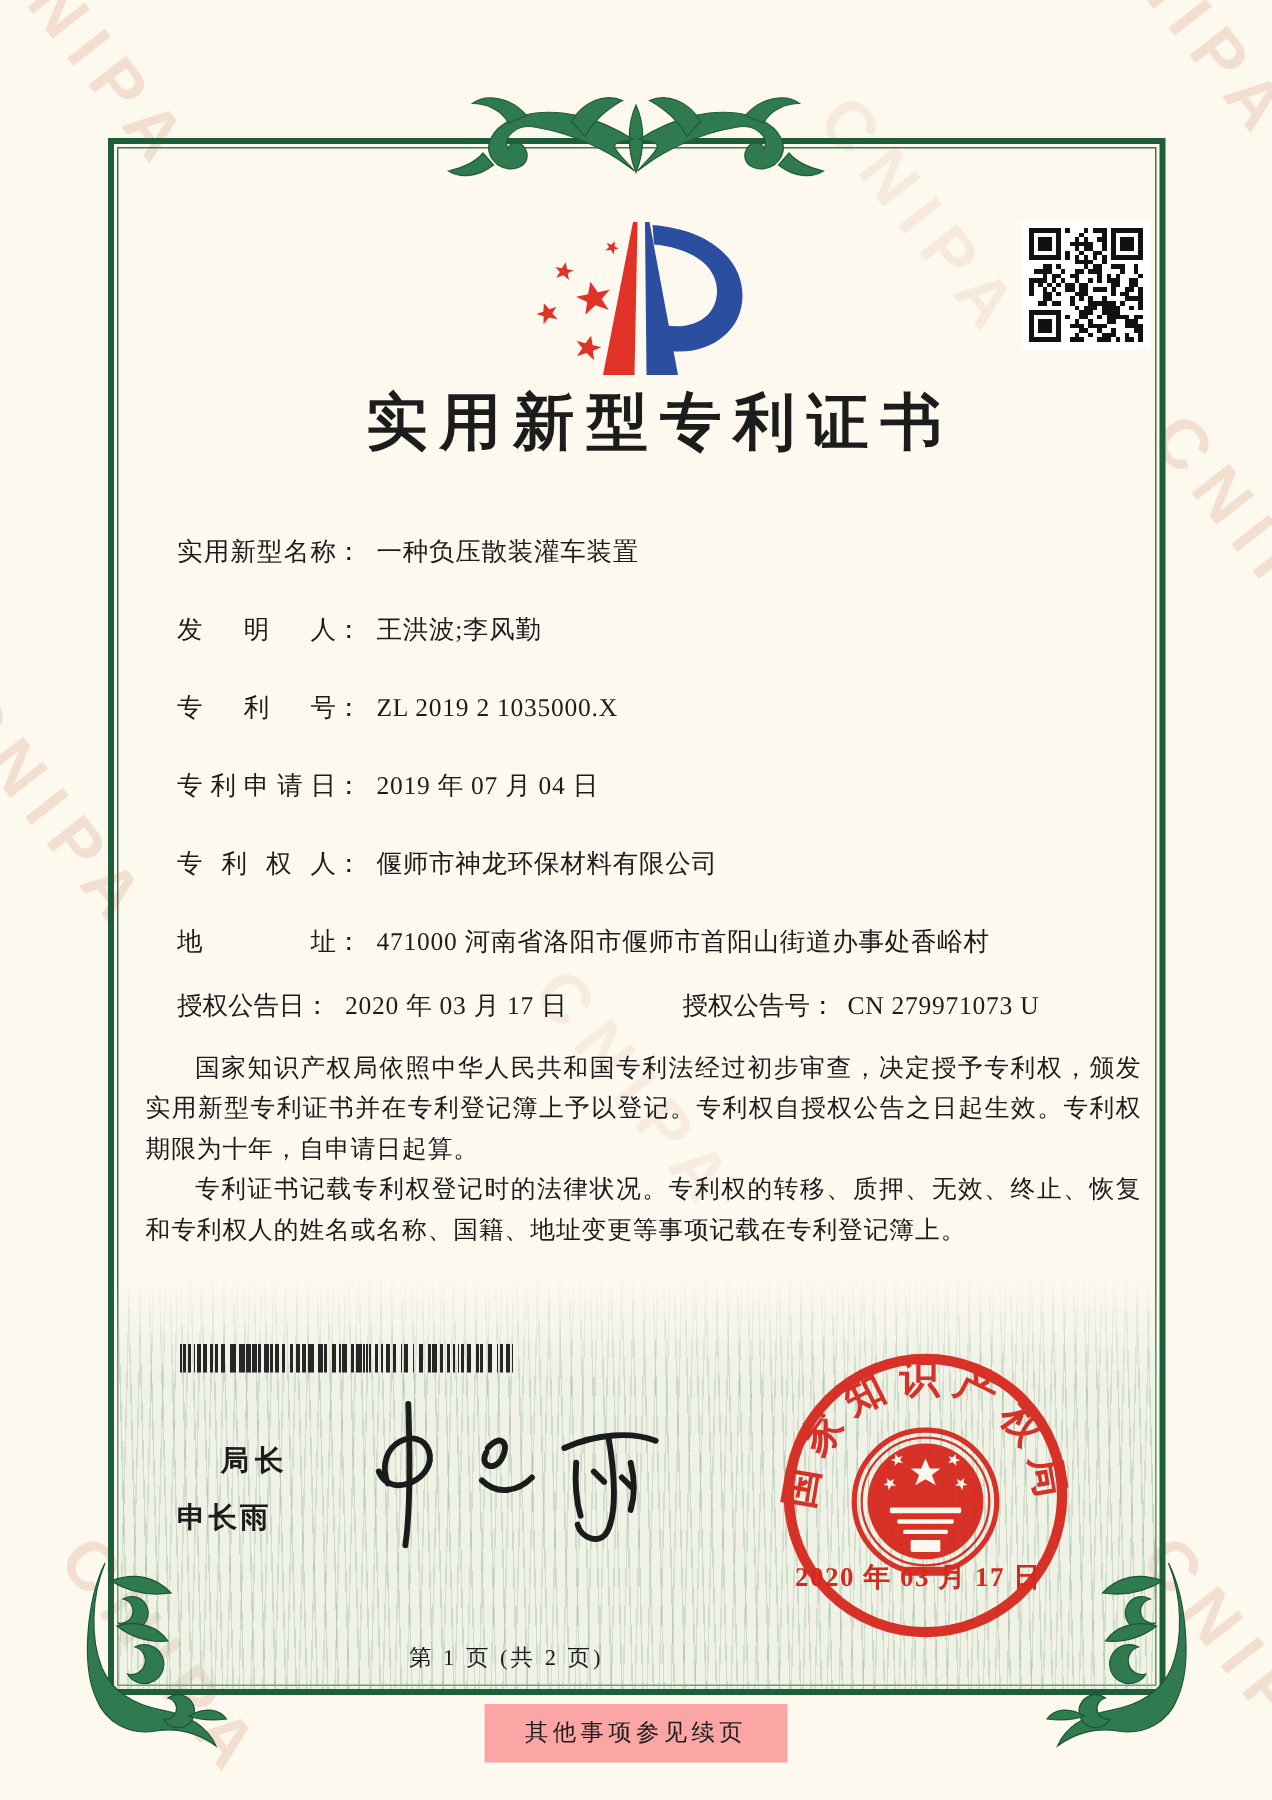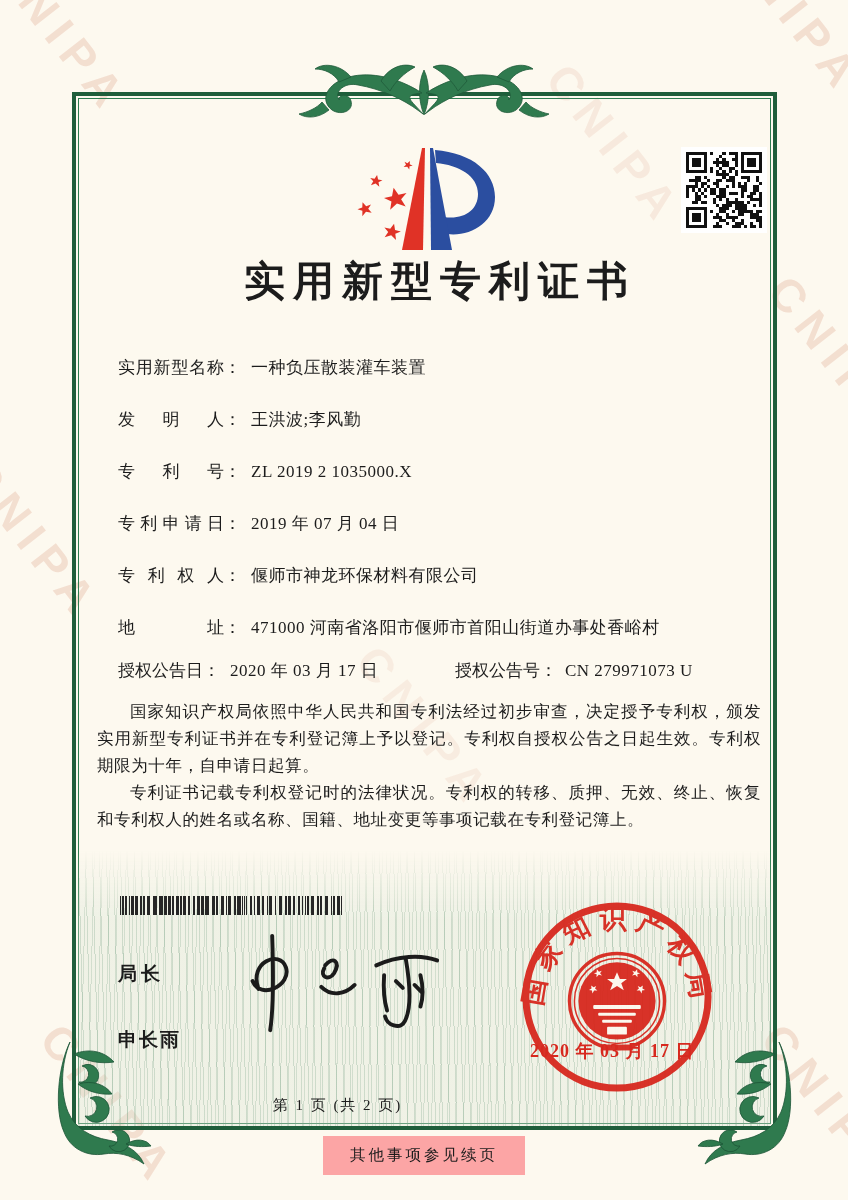--- a/index.html
+++ b/index.html
@@ -75,22 +75,22 @@
 
   .paras{
     position:absolute;left:97px;top:698px;width:664px;z-index:3;
     font-size:16.5px;line-height:27px;text-align:justify;letter-spacing:.6px;
   }
   .paras p{text-indent:2em;}
 
   .barcode{position:absolute;left:120px;top:896px;width:224px;height:19px;z-index:3;}
   .barcode svg{width:100%;height:100%;display:block;shape-rendering:crispEdges;}
 
-  .signer-title{position:absolute;left:118px;top:961px;font-family:"Liberation Sans","DejaVu Sans",sans-serif;font-weight:600;font-size:19px;letter-spacing:4px;z-index:3;}
-  .signer-name{position:absolute;left:118px;top:1027px;font-family:"Liberation Sans","DejaVu Sans",sans-serif;font-weight:600;font-size:19px;letter-spacing:2px;z-index:3;}
+  .signer-title{position:absolute;left:118px;top:961px;font-family:"Liberation Sans","DejaVu Sans",sans-serif;font-weight:600;font-size:19px;letter-spacing:4px;z-index:3;padding-left:29px;}
+  .signer-name{position:absolute;left:118px;top:999px;font-family:"Liberation Sans","DejaVu Sans",sans-serif;font-weight:600;font-size:19px;letter-spacing:2px;z-index:3;}
   .signature{position:absolute;left:222px;top:930px;width:228px;height:108px;z-index:3;}
 
   .seal{position:absolute;left:518px;top:898px;width:198px;height:198px;z-index:4;opacity:.95;}
   .seal-date{
     position:absolute;left:530px;top:1039px;z-index:5;
     color:var(--seal_red);font-size:18px;letter-spacing:1px;font-weight:600;
   }
 
   .page-num{position:absolute;left:0;width:675px;top:1096px;text-align:center;font-size:15px;letter-spacing:2px;z-index:3;}
   .note-wrap{position:absolute;left:0;width:848px;top:1136px;text-align:center;z-index:3;}

